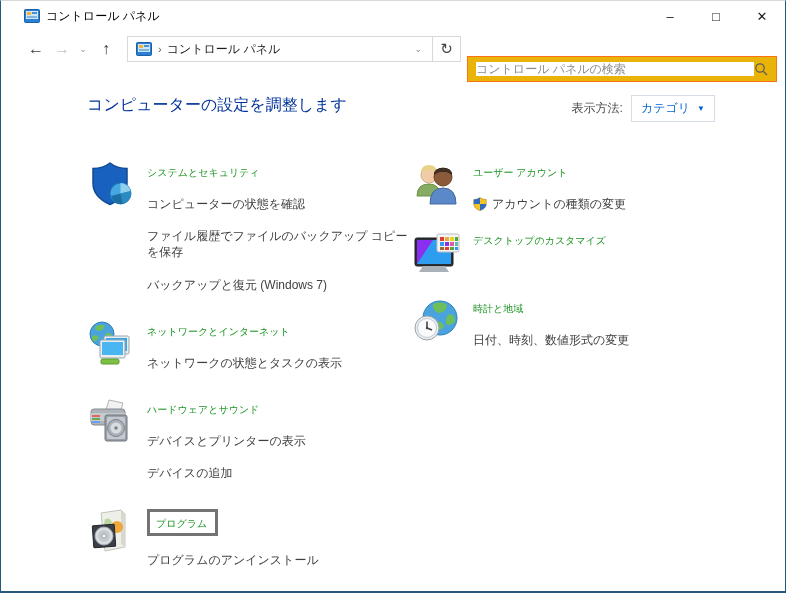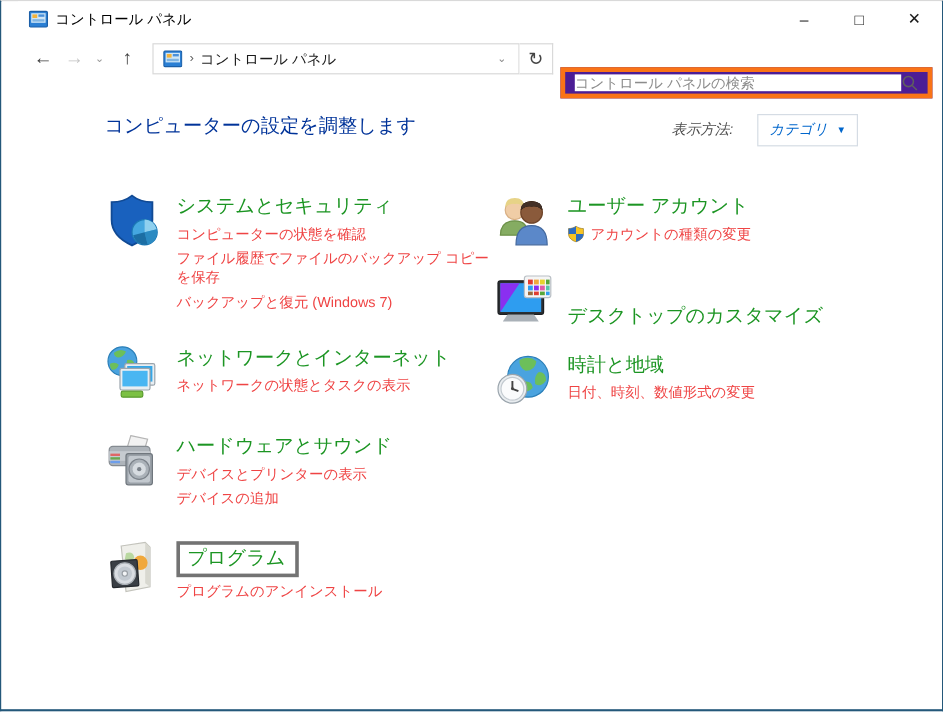--- a/index.html
+++ b/index.html
@@ -26,44 +26,44 @@
   .arrow-up { color:#3b3b3b; width:30px; }
   .breadcrumb { height:26px; border:1px solid #d9d9d9; background:#fff; display:flex;
                 align-items:center; width:306px; margin-left:6px; padding:0 4px; }
   .breadcrumb .bc-icon { width:16px; height:16px; margin:0 4px; }
   .bc-sep { color:#5f5f5f; font-size:11px; margin:0 5px 0 2px; }
   .bc-label { font-size:12px; color:#1a1a1a; flex:1; }
   .bc-drop { color:#8a8a8a; font-size:9px; padding:0 6px; }
   .refresh-btn { height:26px; width:28px; border:1px solid #d9d9d9; border-left:none;
                  display:flex; align-items:center; justify-content:center;
                  font-size:15px; color:#444; background:#fff; }
-  .searchbox { height:26px; border:4px solid #f97316; background:#4c1d95; display:flex;
+  .searchbox { height:26px; border:1px solid #f97316; background:#eab308; display:flex;
                align-items:center; flex:1; margin-left:6px; padding:0 8px;margin-top:40px; }
   .searchbox input { border:none; outline:none; flex:1; font-size:12px; color:#333;
                      font-family:"Liberation Sans","DejaVu Sans",sans-serif; }
   .searchbox input::placeholder { color:#8c8c8c; opacity:1; }
   .search-icon { width:14px; height:14px; }
   
   .content { padding:28px 70px 0 72px; }
   .content-header { display:flex; align-items:flex-start; }
   .page-title { font-size:16px; color:#003399; font-weight:normal; }
-  .viewby { margin-left:auto; display:flex; align-items:center; font-size:12px; color:#4c4c4c;font-style:italic; }
-  .viewby-btn { margin-left:20px; border:1px solid #d5dce4; padding:4px 9px; color:#0066cc;
+  .viewby { margin-left:auto; display:flex; align-items:center; font-size:12px; color:#4c4c4c; }
+  .viewby-btn { margin-left:8px; border:1px solid #d5dce4; padding:4px 9px; color:#0066cc;
                 font-size:12px; display:flex; align-items:center; gap:7px; background:#fff; cursor:pointer; }
   .viewby-btn .tri { font-size:8px; color:#0066cc; }
   .cat-columns { display:flex; margin-top:38px; }
   .col-left { width:326px; flex:0 0 auto; }
   .col-right { flex:1; }
   .cat-item { display:flex; margin-bottom:18px; }
   .cat-item .icon48 { width:48px; height:48px; flex:0 0 auto; margin-right:12px; cursor:pointer; }
   .cat-text { padding-top:2px; }
-  .cat-title { display:inline-block; font-size:16px; color:#1c9523; text-decoration:none; cursor:pointer; }
-  .cat-link { display:block; font-size:12px; color:#ef4444; text-decoration:none;
-              margin-top:4px; line-height:1.35; cursor:pointer; }
-  .centered-title { align-items:flex-end; }
+  .cat-title { display:inline-block; font-size:10px; color:#1c9523; text-decoration:none; cursor:pointer; }
+  .cat-link { display:block; font-size:12px; color:#404040; text-decoration:none;
+              margin-top:16px; line-height:1.35; cursor:pointer; }
+  .centered-title { align-items:flex-start; }
   .centered-title .cat-text { padding-top:0; }
   .red-box { border:3px solid #737373; padding:1px 8px 2px 6px; display:inline-block; }
   .shield-link { display:flex; align-items:center; gap:5px; }
   .uac-shield { width:14px; height:14px; flex:0 0 auto; }
   .gap-lg { margin-bottom:26px; }
 </style>
 </head>
 <body>
 
 <div class="window">

